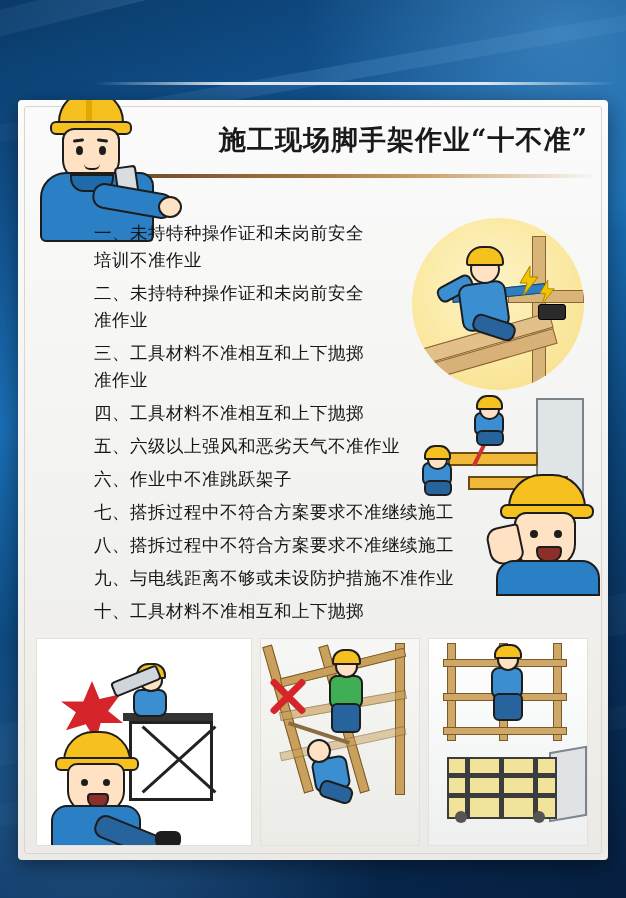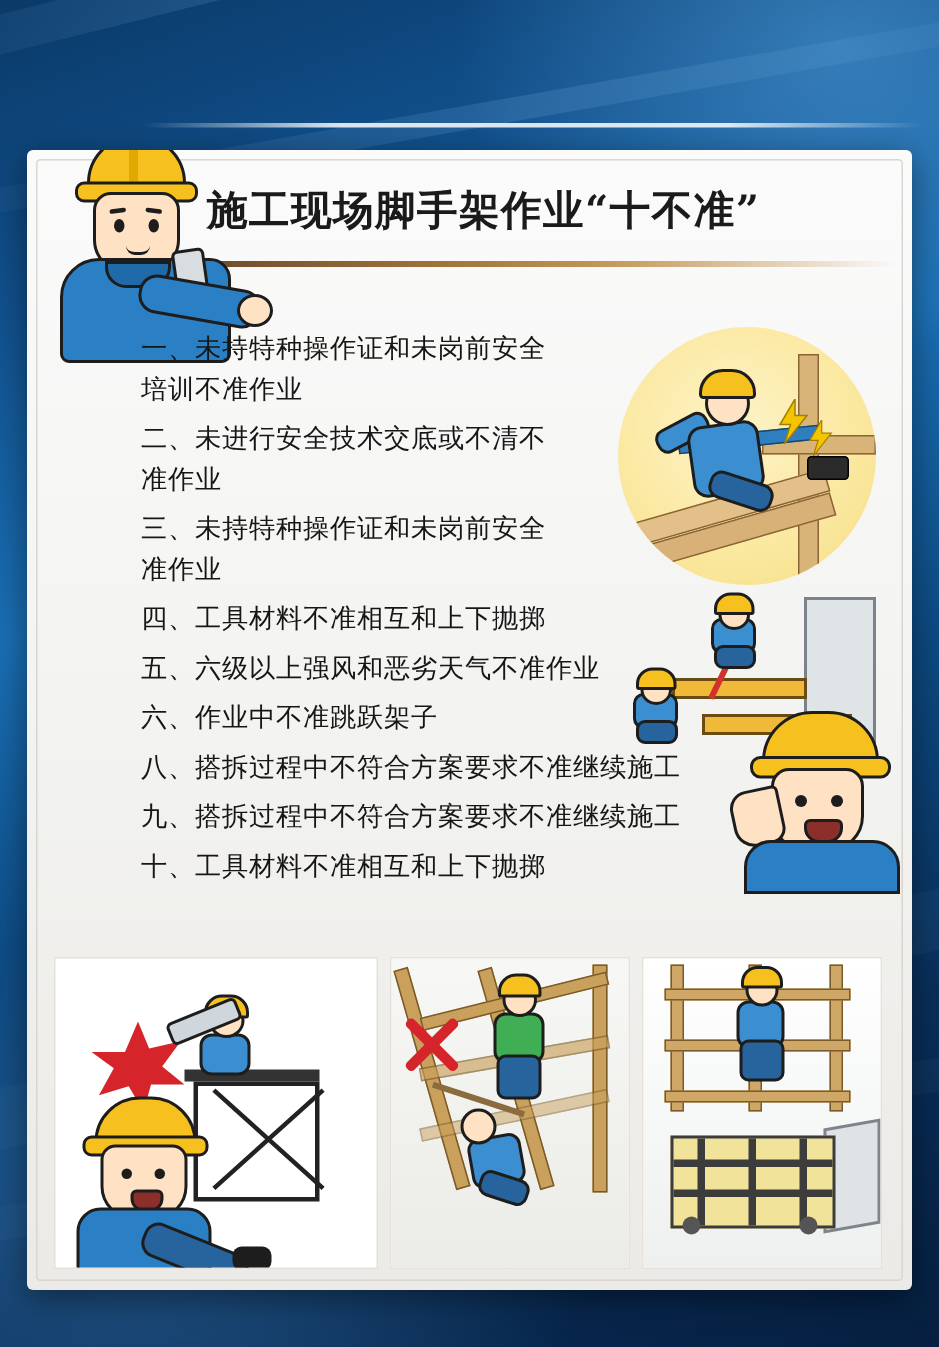--- a/index.html
+++ b/index.html
@@ -93,21 +93,21 @@
     border-radius: 3px;
     pointer-events: none;
   }
 
   
   .subtitle {
     position: absolute;
     left: 120px;
     top: 22px;
     width: 450px;
-    text-align: left;
+    text-align: right;
     font-family: "DejaVu Serif", "Liberation Serif", serif;
     font-weight: bold;
     font-size: 27px;
     letter-spacing: 1px;
     color: #1a1a1a;
   }
   .subtitle-rule {
     position: absolute;
     left: 110px;
     top: 74px;
@@ -448,29 +448,30 @@
       <div class="m-body"></div>
       <div class="m-collar"></div>
       <div class="m-tool"></div>
       <div class="m-arm"></div>
       <div class="m-hand"></div>
     </div>
 
     <div class="rules">
       <span class="rule">一、未持特种操作证和未岗前安全
        培训不准作业</span>
-      <span class="rule">二、未进行安全技术交底或不清不
+      <span class="rule">二、未持特种操作证和未岗前安全
        准作业</span>
-      <span class="rule">三、未持特种操作证和未岗前安全
+      <span class="rule">三、工具材料不准相互和上下抛掷
        准作业</span>
       <span class="rule">四、工具材料不准相互和上下抛掷</span>
       <span class="rule">五、六级以上强风和恶劣天气不准作业</span>
       <span class="rule">六、作业中不准跳跃架子</span>
+      <span class="rule">七、搭拆过程中不符合方案要求不准继续施工</span>
       <span class="rule">八、搭拆过程中不符合方案要求不准继续施工</span>
-      <span class="rule">九、搭拆过程中不符合方案要求不准继续施工</span>
+      <span class="rule">九、与电线距离不够或未设防护措施不准作业</span>
       <span class="rule">十、工具材料不准相互和上下抛掷</span>
     </div>
 
     <div class="ill-circle">
       <div class="post-v"></div>
       <div class="post-h"></div>
       <div class="p1 plank"></div>
       <div class="p2 plank"></div>
       <div class="rail-blue"></div>
       <div class="figure-arm2"></div>

